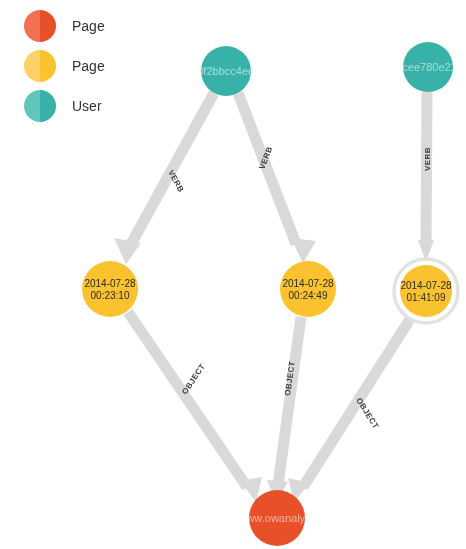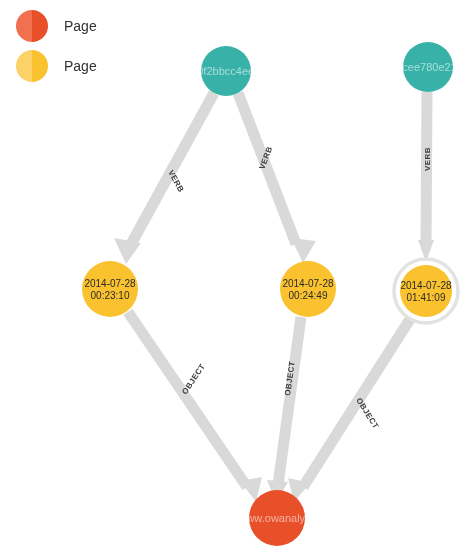--- a/index.html
+++ b/index.html
@@ -62,21 +62,21 @@
     font-family: "Liberation Sans", sans-serif;
     font-size: 11px;
     fill: #ffffff;
     text-anchor: middle;
     opacity: 0.55;
   }
 
   
   #legend {
     position: absolute;
-    left: 16px;
+    left: 24px;
     top: 6px;
     width: 140px;
   }
   .legend-row {
     display: flex;
     align-items: center;
     height: 40px;
   }
   .legend-swatch {
     width: 32px;
@@ -201,16 +201,23 @@
     </div>
 
     <div class="legend-row">
       <span class="legend-swatch">
         <span class="half-l" style="background:#fbd168"></span>
         <span class="half-r" style="background:#f9c22e"></span>
       </span>
       <span class="legend-label">Page</span>
     </div>
 
+    <div class="legend-row">
+      <span class="legend-swatch">
+        <span class="half-l" style="background:#5fc6bc"></span>
+        <span class="half-r" style="background:#38b2a8"></span>
+      </span>
+      <span class="legend-label">User</span>
+    </div>
 
   </div>
 
 </div>
 
 </body></html>

